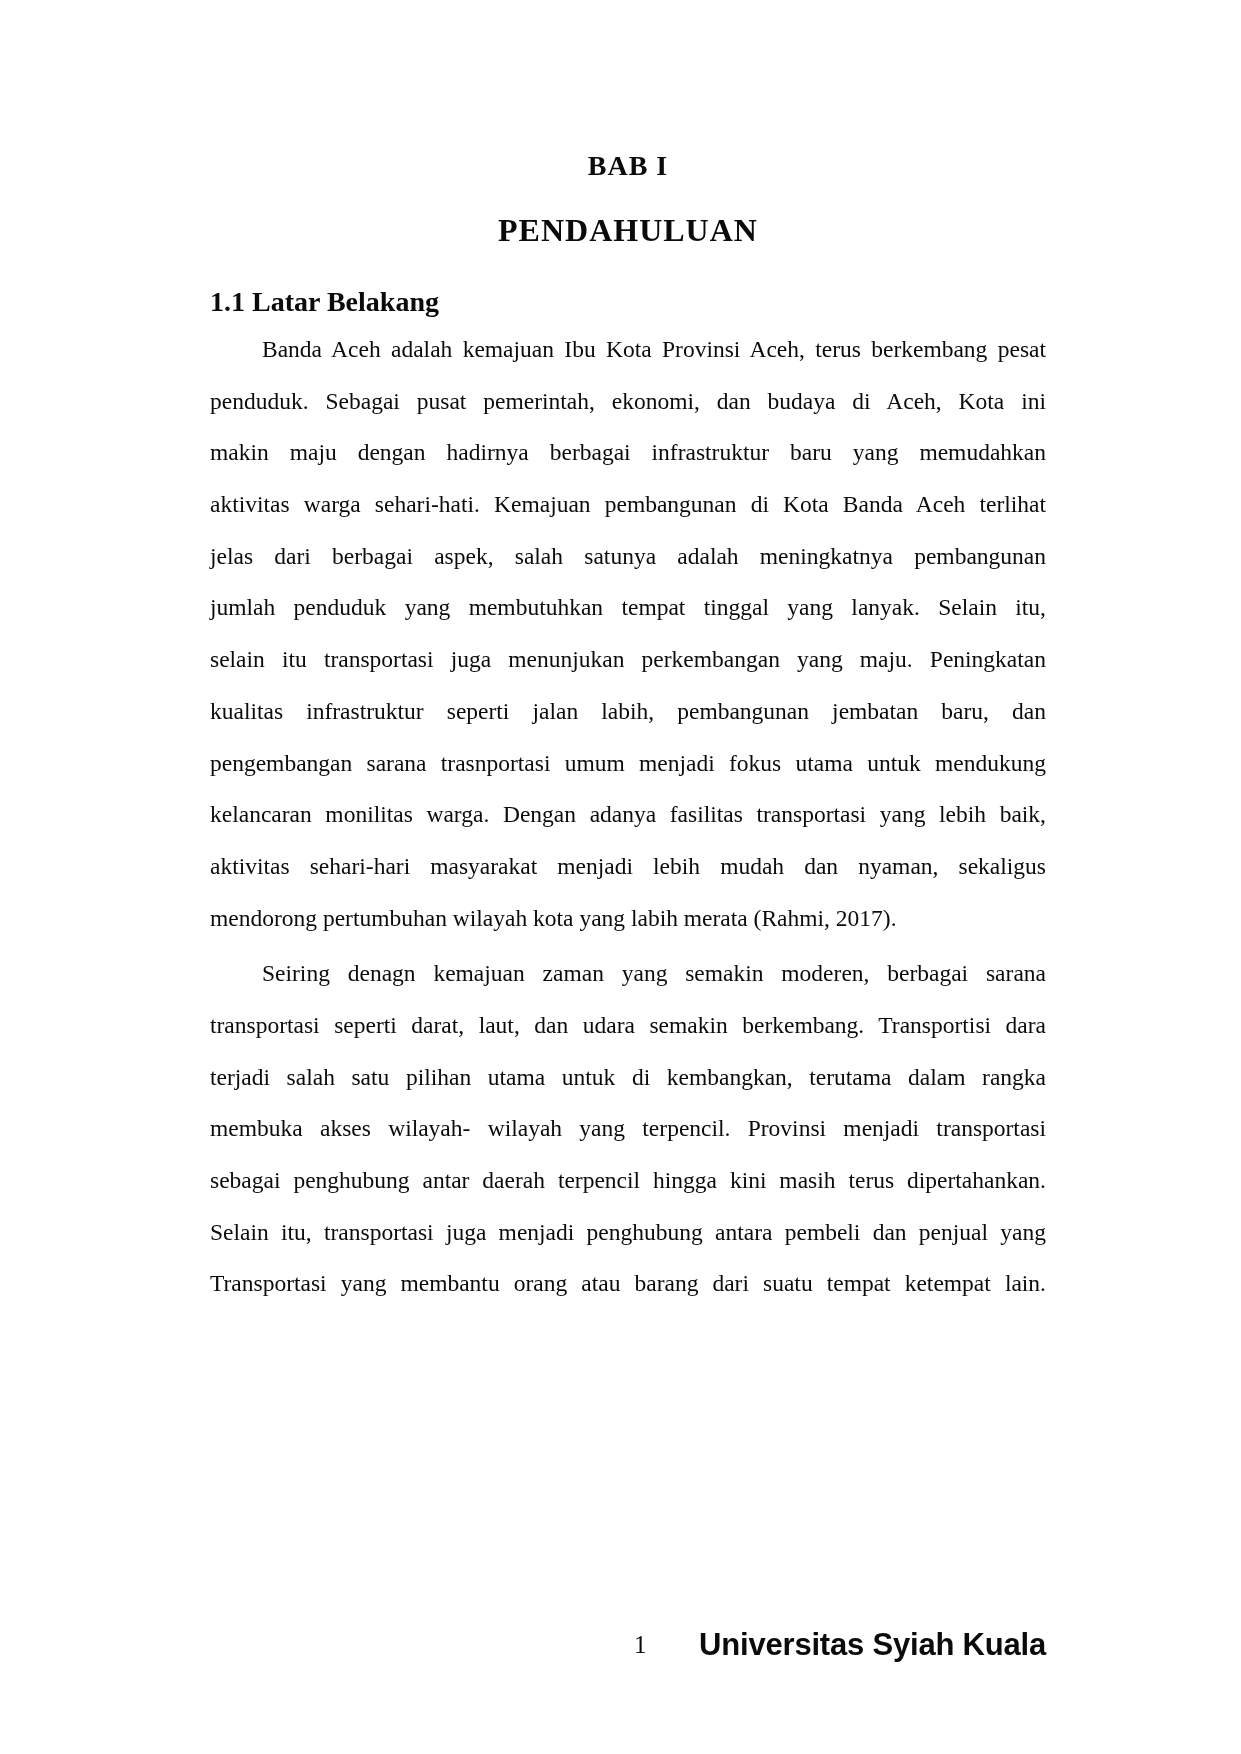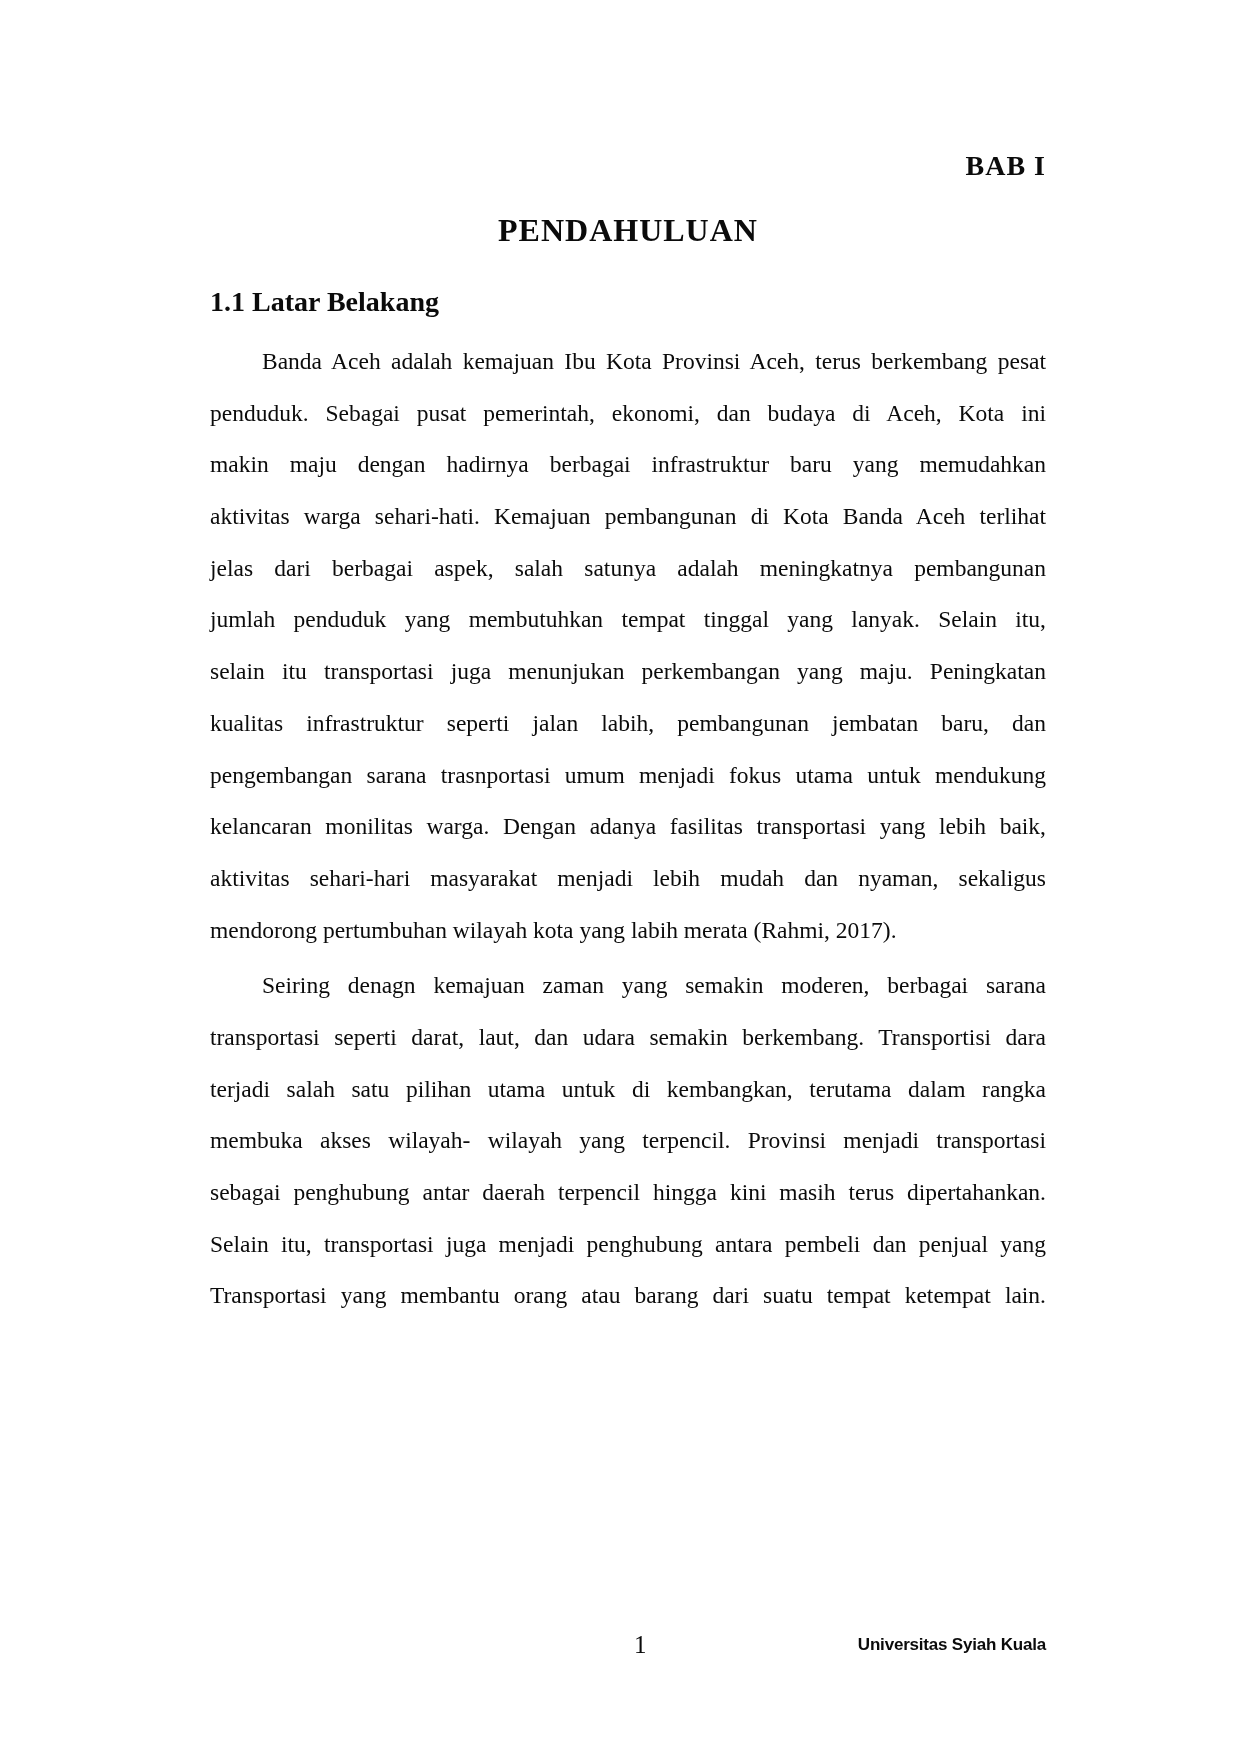--- a/index.html
+++ b/index.html
@@ -17,36 +17,36 @@
     overflow: hidden;
   }
   .content {
     position: absolute;
     left: 210px;
     top: 0;
     width: 836px;
   }
   .chapter-title {
     margin: 148px 0 0 0;
-    text-align: right;
+    text-align: center;
     font-weight: bold;
     font-size: 28px;
     line-height: 36px;
     letter-spacing: 1px;
   }
   .chapter-subtitle {
     margin: 28px 0 0 0;
     text-align: center;
     font-weight: bold;
     font-size: 32px;
     line-height: 36px;
     letter-spacing: 1px;
   }
   .section-heading {
-    margin: 36px 0 16px 0;
+    margin: 36px 0 4px 0;
     font-weight: bold;
     font-size: 28px;
     line-height: 36px;
   }
   .paragraph {
     margin-top: 4px;
   }
   .line {
     font-size: 23.5px;
     line-height: 51.7px;
@@ -73,21 +73,21 @@
     left: 424px;
     top: 0;
     font-size: 25px;
     line-height: 34px;
     font-family: "Liberation Serif", serif;
   }
   .institution {
     position: absolute;
     right: 0;
     top: 0;
-    font-size: 17px;
+    font-size: 31px;
     line-height: 34px;
     font-weight: bold;
     font-family: "Liberation Sans", sans-serif;
     letter-spacing: -0.2px;
   }
 </style>
 </head>
 <body>
 
 <div class="page">

